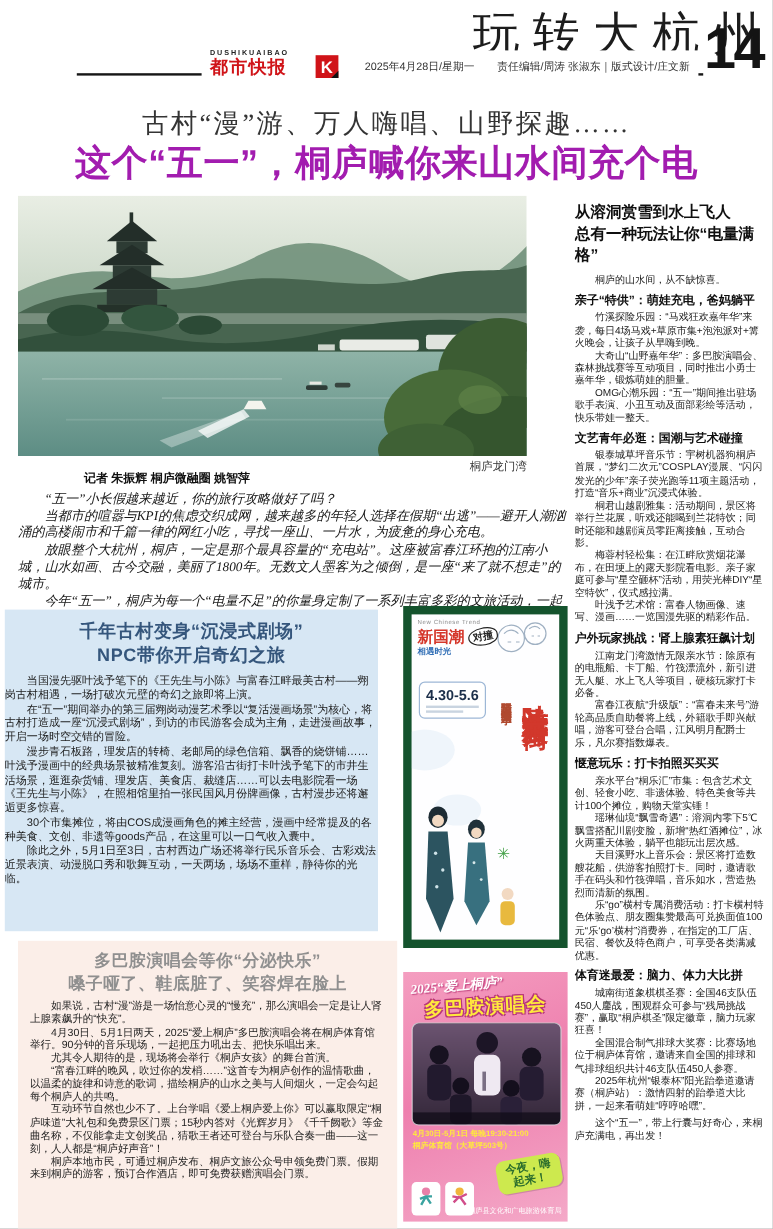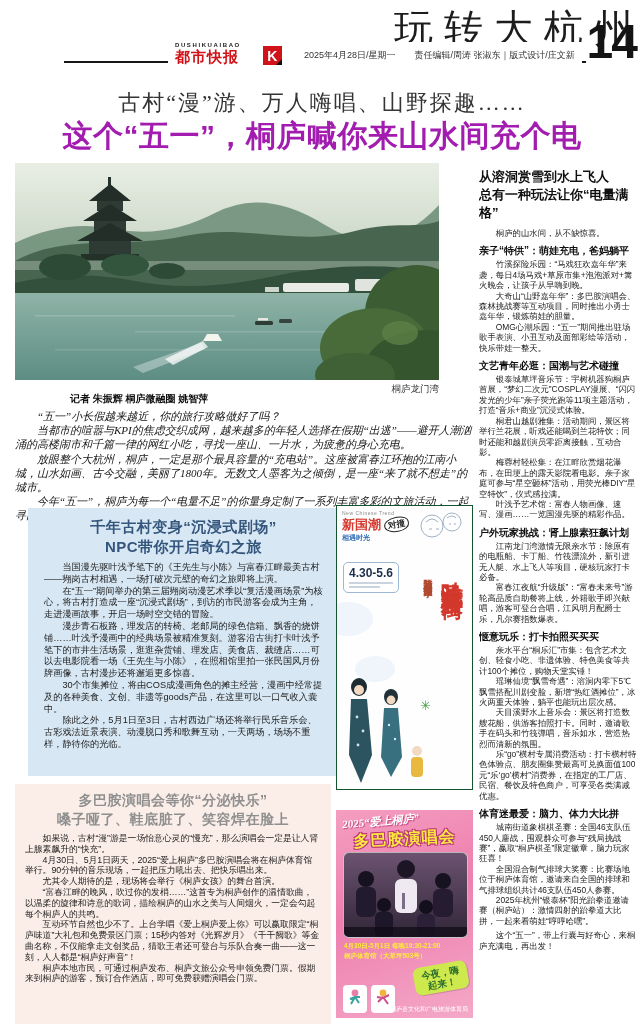--- a/index.html
+++ b/index.html
@@ -33,43 +33,43 @@
   .photo-caption{position:absolute;left:15px;top:383px;width:424px;text-align:right;
     font-family:"Liberation Serif",serif;font-size:9.5px;color:#333;}
   .credit{position:absolute;left:70px;top:392px;font-size:10px;font-weight:bold;color:#101010;}
 
   
   .intro{position:absolute;left:15px;top:409px;width:458px;font-family:"Liberation Serif",serif;
     font-style:italic;font-size:11px;line-height:14.2px;color:#161616;}
   .intro p{margin:0;text-indent:2em;}
 
   
-  .box-blue{position:absolute;left:28px;top:508px;width:311px;height:268px;background:#d7e7f4;
-    padding:9px 16px;box-sizing:border-box;overflow:hidden;}
+  .box-blue{position:absolute;left:4px;top:508px;width:311px;height:268px;background:#d7e7f4;
+    padding:9px 0;box-sizing:border-box;overflow:hidden;}
   .box-blue .bt{font-size:15px;font-weight:900;color:#35567c;text-align:center;line-height:20px;letter-spacing:.5px;}
   .box-blue .body{margin-top:5px;font-size:9.2px;line-height:11.8px;color:#1c1c1c;}
   .body p{margin:0;text-indent:2em;}
 
   
   .box-pink{position:absolute;left:15px;top:784px;width:316px;height:240px;background:#fbeee8;
     padding:7px 10px;box-sizing:border-box;overflow:hidden;}
   .box-pink .bt{font-size:14px;font-weight:900;color:#8f8f8f;text-align:center;line-height:19px;letter-spacing:.5px;}
   .box-pink .body{margin-top:4px;font-size:8.8px;line-height:10.8px;color:#1c1c1c;}
 
   
   .right-col{position:absolute;left:479px;top:168px;width:158px;height:852px;overflow:hidden;}
   .right-col .rt{font-size:13px;font-weight:900;color:#0f0f0f;line-height:18px;margin:0;}
   .right-col .lead{margin-top:6px;}
   .right-col p{margin:0;font-size:8.4px;line-height:10.4px;color:#1b1b1b;text-indent:2em;}
   .right-col h4{font-size:10px;font-weight:900;color:#0f0f0f;margin:7px 0 2px;line-height:12px;}
   .right-col .closing{margin-top:4px;}
 
   
   .poster1{position:absolute;left:336px;top:505px;width:137px;height:285px;background:#fefeff;
-    border:1px solid #14532d;box-sizing:border-box;overflow:hidden;}
+    border:7px solid #14532d;box-sizing:border-box;overflow:hidden;}
   .poster1 .cloud{position:absolute;border-radius:50%;background:#bcd6ec;opacity:.22;}
   .p1-logo{position:absolute;left:5px;top:5px;line-height:1;}
   .p1-latin{font-size:5px;color:#8a8a8a;letter-spacing:.5px;}
   .p1-brandrow{display:flex;align-items:center;gap:3px;margin-top:1px;}
   .p1-brand{font-size:13px;font-weight:900;color:#d5372b;}
   .p1-burst{display:inline-block;font-size:8.5px;font-weight:900;color:#222;border:1.5px solid #222;
     border-radius:60% 50% 55% 60%;padding:2px 3px;transform:rotate(-10deg);background:#fff;}
   .p1-tagline{font-size:7px;color:#2f6db5;font-weight:bold;margin-top:2px;}
   .p1-date{position:absolute;left:6px;top:56px;border:1px solid #9db7d6;border-radius:5px;background:#fff;
     padding:3px 5px 4px;font-size:12px;font-weight:900;color:#1c2f4a;}

